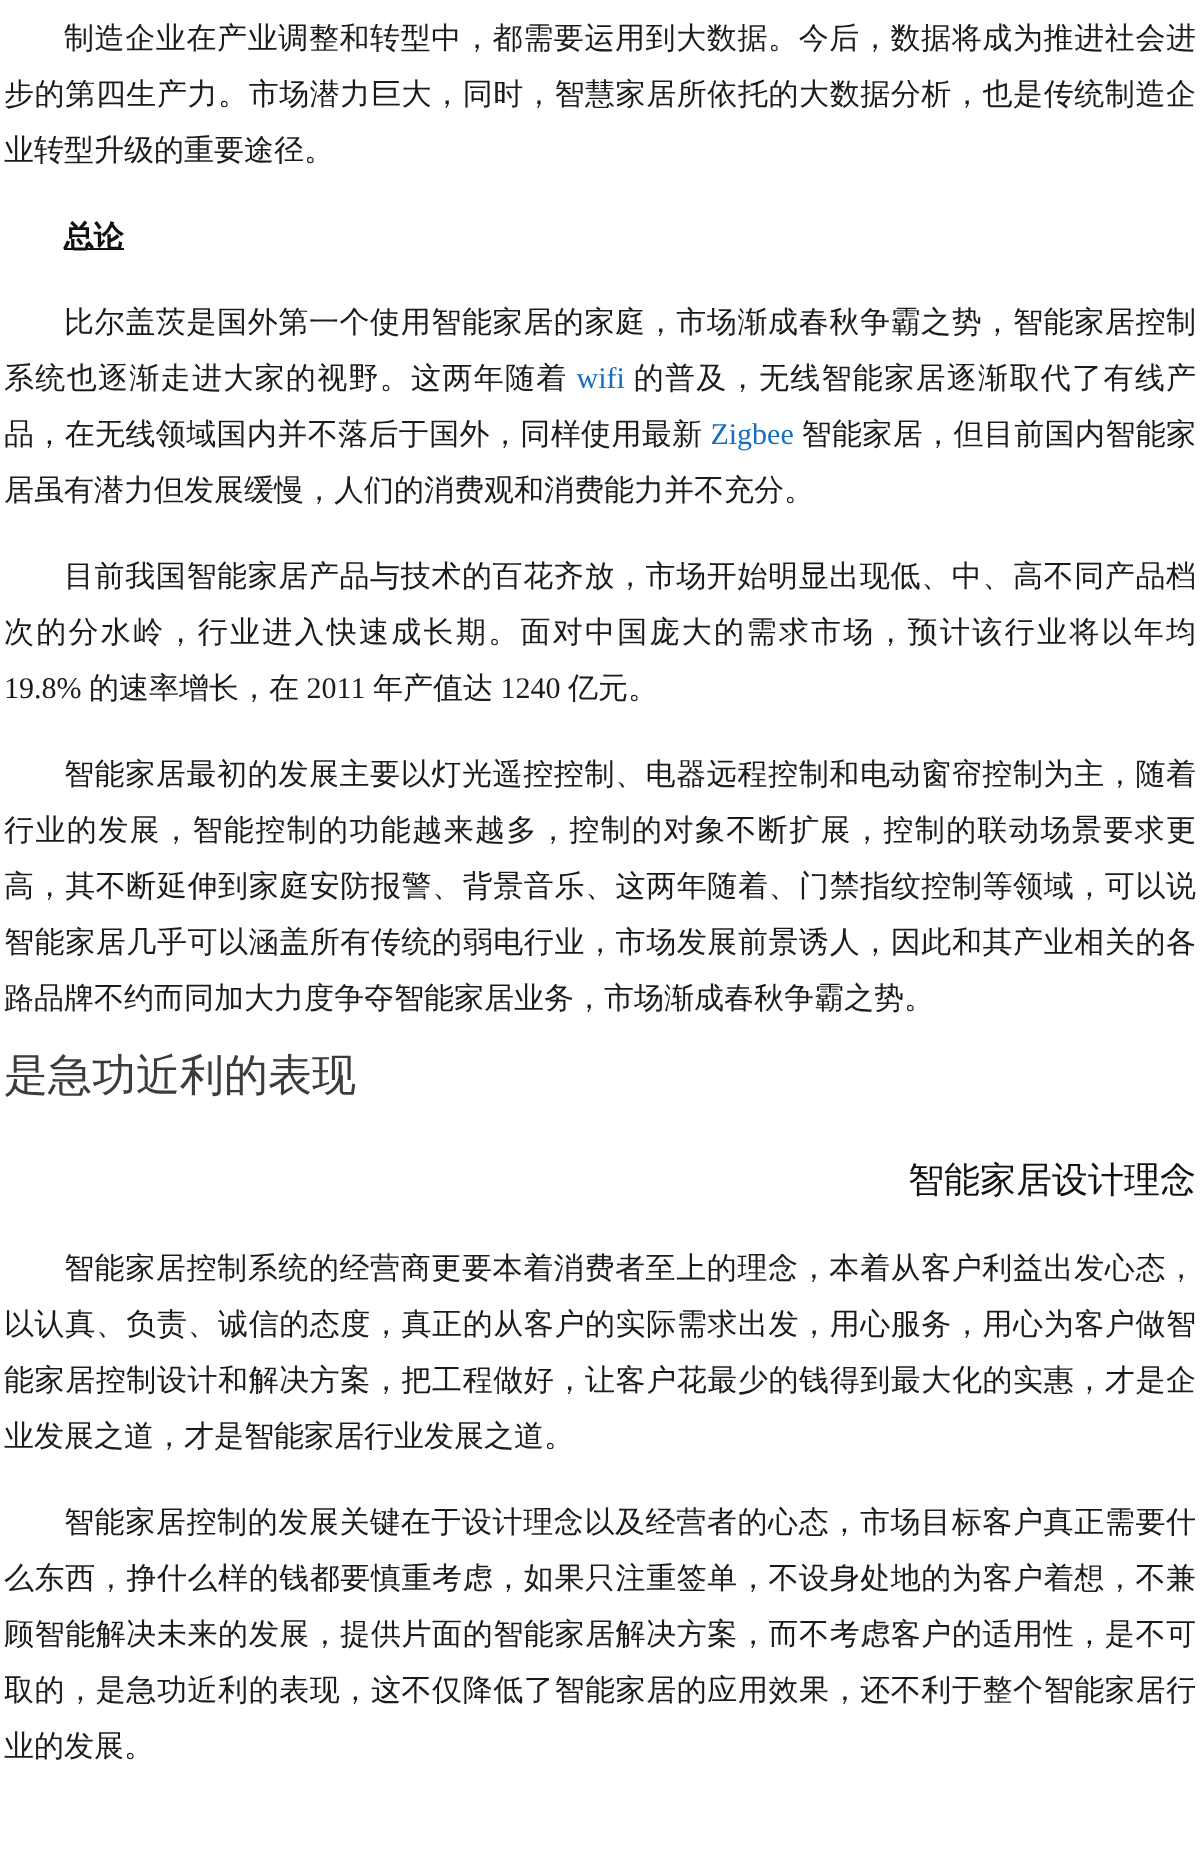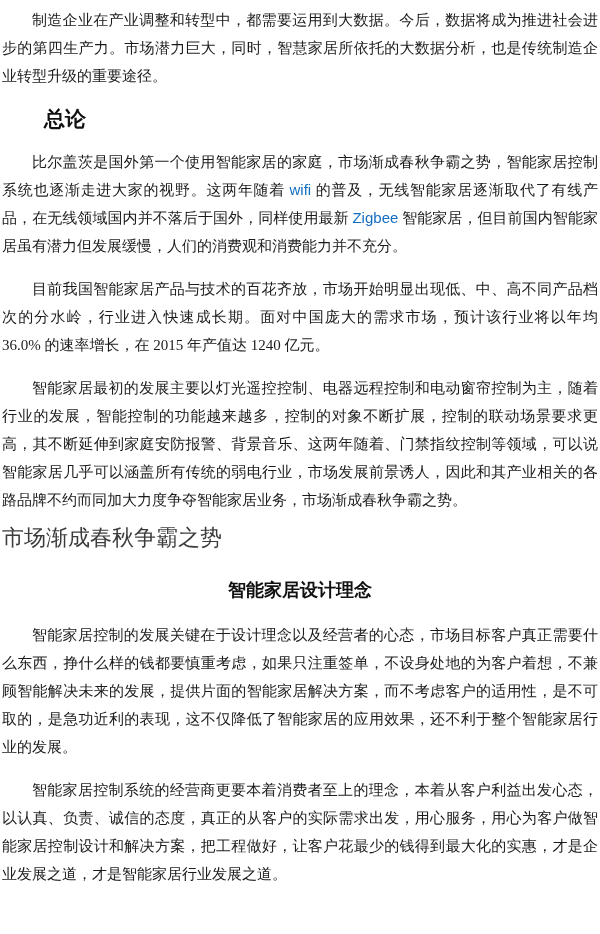--- a/index.html
+++ b/index.html
@@ -17,66 +17,67 @@
     text-align: justify;
   }
   p.para {
     margin: 0 0 15px 0;
     text-indent: 2em;
   }
   .h3 {
     font-weight: 700;
     text-indent: 2em;
     margin: 0 0 15px 0;
-    font-size: 21px;
+    font-size: 15px;
     line-height: 28px;
     color: #111111;
+    text-decoration: underline;
   }
   h1.h1 {
     font-weight: 400;
     font-size: 22px;
     line-height: 30px;
     color: var(--h1-text);
     margin: -6px 0 24px 0;
     text-indent: 0;
     text-align: left;
   }
   h2.h2 {
-    font-weight: 700;
+    font-weight: 400;
     font-size: 18px;
     line-height: 26px;
     color: #111111;
     margin: 0 0 18px 0;
     text-indent: 0;
-    text-align: center;
+    text-align: right;
   }
   a.link {
     color: var(--link);
     text-decoration: none;
-    font-family: Liberation Sans, sans-serif;
+    font-family: Liberation Serif, serif;
     cursor: pointer;
   }
 </style>
 </head>
 <body>
 
 <main>
 
   <p class="para">制造企业在产业调整和转型中，都需要运用到大数据。今后，数据将成为推进社会进步的第四生产力。市场潜力巨大，同时，智慧家居所依托的大数据分析，也是传统制造企业转型升级的重要途径。</p>
 
   <p class="para h3">总论</p>
 
   <p class="para"><span>比尔盖茨是国外第一个使用智能家居的家庭，市场渐成春秋争霸之势，智能家居控制系统也逐渐走进大家的视野。这两年随着 </span><a class="link">wifi</a><span> 的普及，无线智能家居逐渐取代了有线产品，在无线领域国内并不落后于国外，同样使用最新 </span><a class="link">Zigbee</a><span> 智能家居，但目前国内智能家居虽有潜力但发展缓慢，人们的消费观和消费能力并不充分。</span></p>
 
-  <p class="para">目前我国智能家居产品与技术的百花齐放，市场开始明显出现低、中、高不同产品档次的分水岭，行业进入快速成长期。面对中国庞大的需求市场，预计该行业将以年均 36.0% 的速率增长，在 2015 年产值达 1240 亿元。</p>
+  <p class="para">目前我国智能家居产品与技术的百花齐放，市场开始明显出现低、中、高不同产品档次的分水岭，行业进入快速成长期。面对中国庞大的需求市场，预计该行业将以年均 19.8% 的速率增长，在 2011 年产值达 1240 亿元。</p>
 
 
   <p class="para">智能家居最初的发展主要以灯光遥控控制、电器远程控制和电动窗帘控制为主，随着行业的发展，智能控制的功能越来越多，控制的对象不断扩展，控制的联动场景要求更高，其不断延伸到家庭安防报警、背景音乐、这两年随着、门禁指纹控制等领域，可以说智能家居几乎可以涵盖所有传统的弱电行业，市场发展前景诱人，因此和其产业相关的各路品牌不约而同加大力度争夺智能家居业务，市场渐成春秋争霸之势。</p>
 
-  <h1 class="h1">市场渐成春秋争霸之势</h1>
+  <h1 class="h1">是急功近利的表现</h1>
 
   <h2 class="h2">智能家居设计理念</h2>
 
+  <p class="para">智能家居控制系统的经营商更要本着消费者至上的理念，本着从客户利益出发心态，以认真、负责、诚信的态度，真正的从客户的实际需求出发，用心服务，用心为客户做智能家居控制设计和解决方案，把工程做好，让客户花最少的钱得到最大化的实惠，才是企业发展之道，才是智能家居行业发展之道。</p>
+
   <p class="para">智能家居控制的发展关键在于设计理念以及经营者的心态，市场目标客户真正需要什么东西，挣什么样的钱都要慎重考虑，如果只注重签单，不设身处地的为客户着想，不兼顾智能解决未来的发展，提供片面的智能家居解决方案，而不考虑客户的适用性，是不可取的，是急功近利的表现，这不仅降低了智能家居的应用效果，还不利于整个智能家居行业的发展。</p>
-
-  <p class="para">智能家居控制系统的经营商更要本着消费者至上的理念，本着从客户利益出发心态，以认真、负责、诚信的态度，真正的从客户的实际需求出发，用心服务，用心为客户做智能家居控制设计和解决方案，把工程做好，让客户花最少的钱得到最大化的实惠，才是企业发展之道，才是智能家居行业发展之道。</p>
 
 </main>
 
 </body></html>

